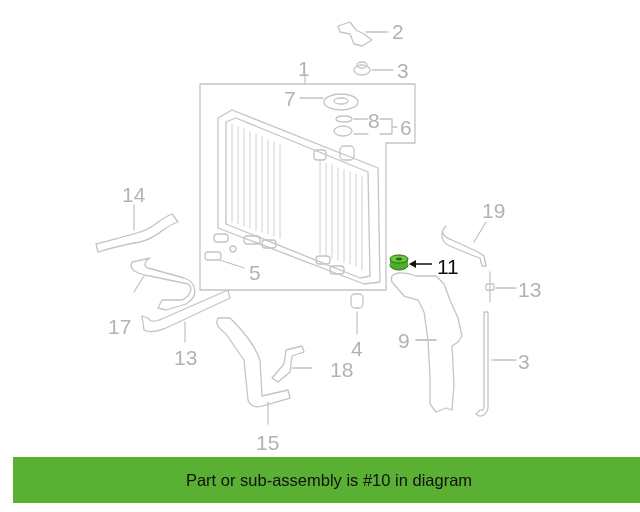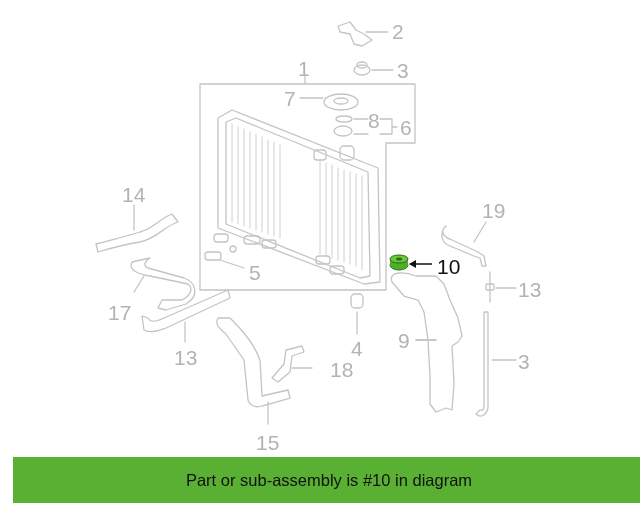--- a/index.html
+++ b/index.html
@@ -121,26 +121,26 @@
 
   <span class="callout" style="left:298px;top:58px">1</span>
   <span class="callout" style="left:392px;top:21px">2</span>
   <span class="callout" style="left:397px;top:60px">3</span>
   <span class="callout" style="left:351px;top:338px">4</span>
   <span class="callout" style="left:249px;top:262px">5</span>
   <span class="callout" style="left:400px;top:117px">6</span>
   <span class="callout" style="left:284px;top:88px">7</span>
   <span class="callout" style="left:368px;top:110px">8</span>
   <span class="callout" style="left:398px;top:330px">9</span>
-  <span class="callout active" style="left:437px;top:256px">10</span>
+  <span class="callout active" style="left:437px;top:256px">11</span>
   <span class="callout" style="left:518px;top:351px">3</span>
   <span class="callout" style="left:482px;top:200px">19</span>
   <span class="callout" style="left:518px;top:279px">13</span>
   <span class="callout" style="left:122px;top:184px">14</span>
   <span class="callout" style="left:256px;top:432px">15</span>
   <span class="callout" style="left:174px;top:347px">13</span>
-  <span class="callout" style="left:108px;top:302px">17</span>
+  <span class="callout" style="left:108px;top:316px">17</span>
   <span class="callout" style="left:330px;top:359px">18</span>
 </div>
 
 <div id="banner">
   <span>Part or sub-assembly is #10 in diagram</span>
 </div>
 
 </body></html>

